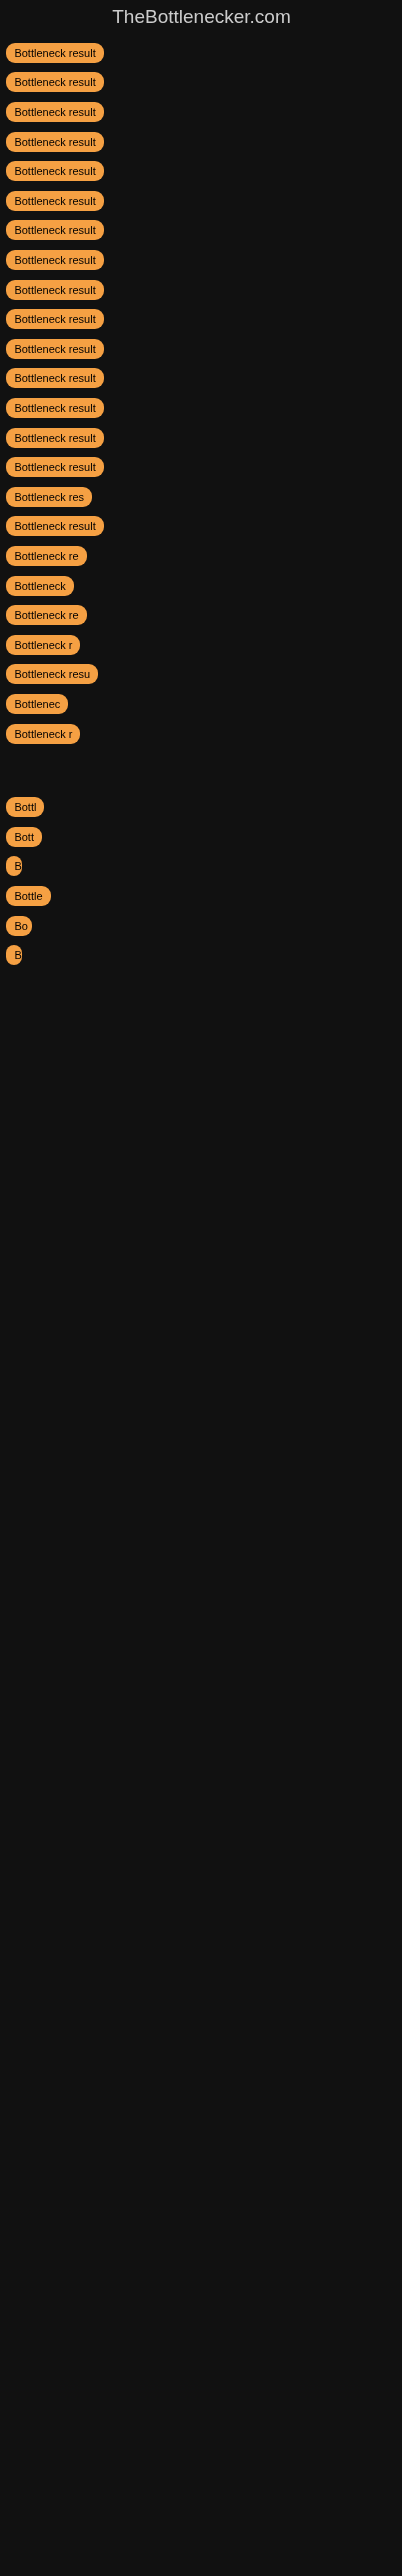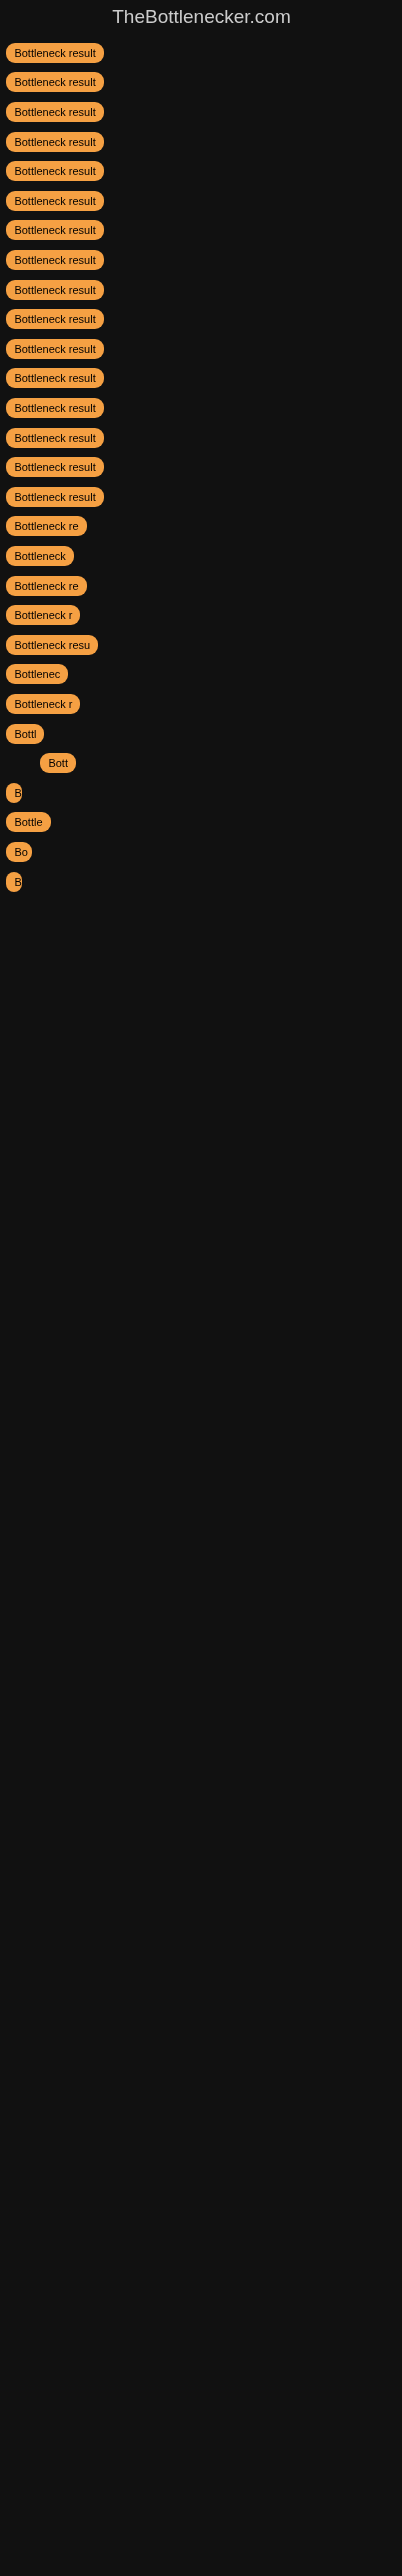--- a/index.html
+++ b/index.html
@@ -87,20 +87,23 @@
     <div class="bottleneck-item">
       <span class="bottleneck-badge" style="max-width: 117px; overflow: hidden;">Bottleneck result</span>
     </div>
     <div class="bottleneck-item">
       <span class="bottleneck-badge" style="max-width: 117px; overflow: hidden;">Bottleneck result</span>
     </div>
     <div class="bottleneck-item">
       <span class="bottleneck-badge" style="max-width: 117px; overflow: hidden;">Bottleneck result</span>
     </div>
     <div class="bottleneck-item">
+      <span class="bottleneck-badge" style="max-width: 97px; overflow: hidden;">Bottleneck res</span>
+    </div>
+    <div class="bottleneck-item">
       <span class="bottleneck-badge" style="max-width: 117px; overflow: hidden;">Bottleneck result</span>
     </div>
     <div class="bottleneck-item">
       <span class="bottleneck-badge" style="max-width: 89px; overflow: hidden;">Bottleneck re</span>
     </div>
     <div class="bottleneck-item">
       <span class="bottleneck-badge" style="max-width: 72px; overflow: hidden; text-align: right;">Bottleneck</span>
     </div>
     <div class="bottleneck-item">
       <span class="bottleneck-badge" style="max-width: 89px; overflow: hidden;">Bottleneck re</span>
@@ -111,24 +114,24 @@
     <div class="bottleneck-item">
       <span class="bottleneck-badge" style="max-width: 101px; overflow: hidden;">Bottleneck resu</span>
     </div>
     <div class="bottleneck-item">
       <span class="bottleneck-badge" style="max-width: 68px; overflow: hidden;">Bottlenec</span>
     </div>
     <div class="bottleneck-item">
       <span class="bottleneck-badge" style="max-width: 81px; overflow: hidden;">Bottleneck r</span>
     </div>
     <div class="bottleneck-item">
-      <span class="bottleneck-badge" style="max-width: 44px; overflow: hidden;">Bottl</span>
+      <span class="bottleneck-badge" style="max-width: 44px; overflow: hidden; margin-top: 44px;">Bottl</span>
     </div>
     <div class="bottleneck-item">
-      <span class="bottleneck-badge" style="max-width: 40px; overflow: hidden; margin-left: 34px;">Bott</span>
+      <span class="bottleneck-badge" style="max-width: 40px; overflow: hidden;">Bott</span>
     </div>
     <div class="bottleneck-item">
       <span class="bottleneck-badge" style="max-width: 16px; overflow: hidden;">B</span>
     </div>
     <div class="bottleneck-item">
       <span class="bottleneck-badge" style="max-width: 47px; overflow: hidden;">Bottle</span>
     </div>
     <div class="bottleneck-item">
       <span class="bottleneck-badge" style="max-width: 26px; overflow: hidden;">Bo</span>
     </div>

